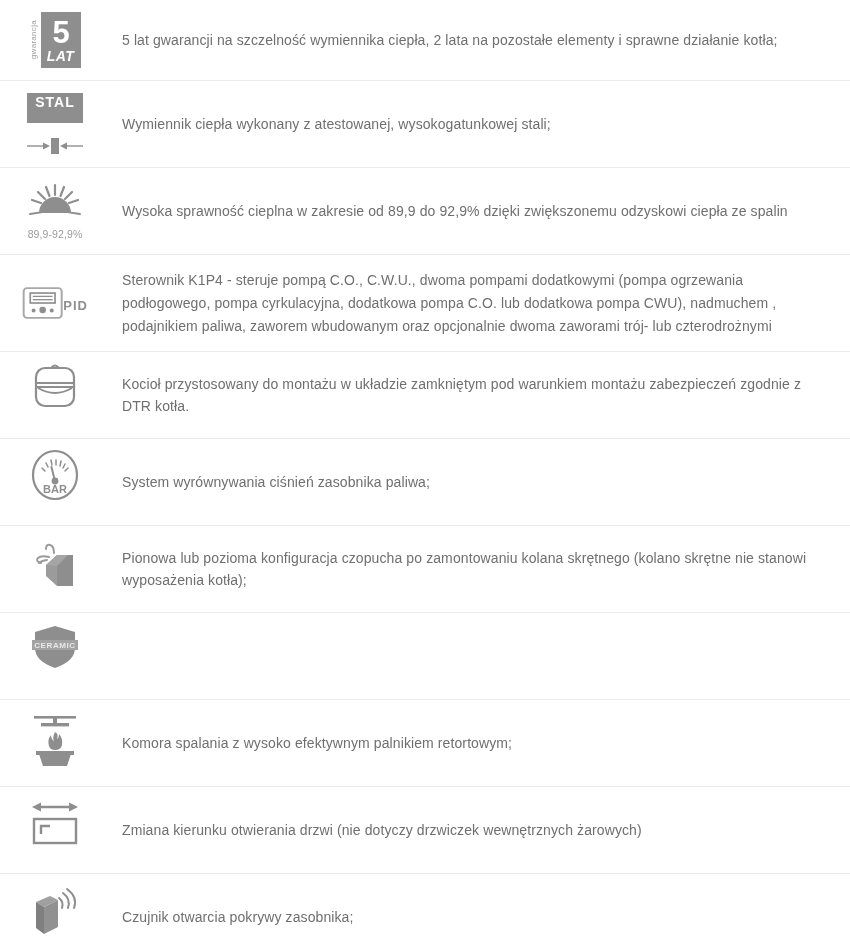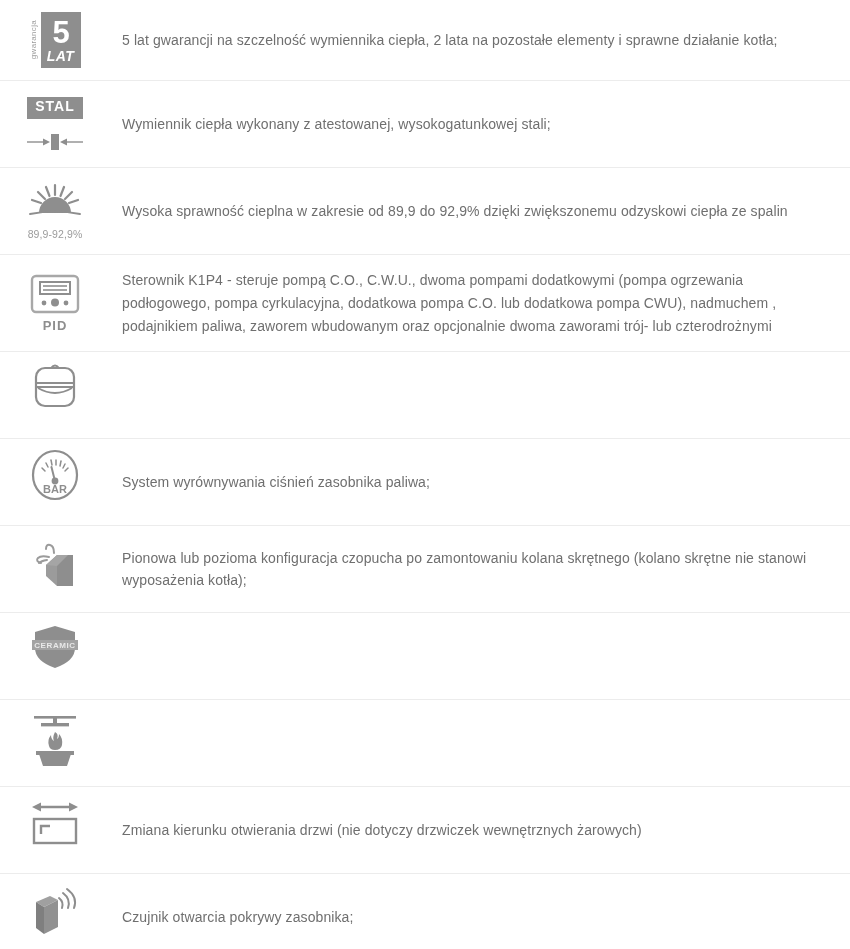--- a/index.html
+++ b/index.html
@@ -108,21 +108,21 @@
     flex-direction: column;
     align-items: center;
     justify-content: center;
   }
   .steel-badge {
     background: #8e8e8e;
     color: #ffffff;
     font-size: 14px;
     font-weight: 700;
     letter-spacing: 1px;
-    padding: 2px 8px 5px 8px;
+    padding: 2px 8px 12px 8px;
     line-height: 1.1;
     margin-bottom: 14px;
   }
   .steel-arrows {
     position: relative;
     width: 58px;
     height: 18px;
   }
 
   
@@ -136,21 +136,21 @@
     font-size: 10.5px;
     color: #9c9c9c;
     margin-top: 11px;
     letter-spacing: 0.1px;
     text-align: right;
   }
 
   
   .ic-pid {
     display: flex;
-    flex-direction: column;
+    flex-direction: row;
     align-items: center;
     justify-content: center;
   }
   .pid-label {
     font-size: 13px;
     font-weight: 700;
     color: #8e8e8e;
     letter-spacing: 1px;
     margin-top: 4px;
   }
@@ -245,20 +245,23 @@
     <div class="icon-cell">
       <div class="icon">
         <svg width="52" height="50" viewBox="0 0 52 50">
           <path d="M22 6 q4 -5 8 0" fill="none" stroke="#8e8e8e" stroke-width="2"></path>
           <rect x="7" y="6" width="38" height="38" rx="9" ry="9" fill="none" stroke="#8e8e8e" stroke-width="2.2"></rect>
           <line x1="7.5" y1="21" x2="44.5" y2="21" stroke="#8e8e8e" stroke-width="2.2"></line>
           <line x1="7.5" y1="25" x2="44.5" y2="25" stroke="#8e8e8e" stroke-width="2.2"></line>
           <path d="M9 26 q17 10 34 0" fill="none" stroke="#8e8e8e" stroke-width="1.8"></path>
         </svg>
       </div>
+    </div>
+    <div class="text-cell">
+      <span class="feature-text">Kocioł przystosowany do montażu w układzie zamkniętym pod warunkiem montażu zabezpieczeń zgodnie z DTR kotła.</span>
     </div>
   </div>
 
   <div class="feature-row">
     <div class="icon-cell">
       <div class="icon">
         <svg width="50" height="52" viewBox="0 0 50 52">
           <ellipse cx="25" cy="26" rx="22" ry="24" fill="none" stroke="#8e8e8e" stroke-width="2.2"></ellipse>
           <g stroke="#8e8e8e" stroke-width="1.5" stroke-linecap="round">
             <line x1="12" y1="19" x2="15" y2="22"></line>
@@ -318,20 +321,23 @@
         <svg width="56" height="58" viewBox="0 0 56 58">
           <rect x="7" y="6" width="42" height="2.6" fill="#8e8e8e"></rect>
           <rect x="26" y="8" width="4" height="5" fill="#8e8e8e"></rect>
           <rect x="14" y="13" width="28" height="3.4" fill="#8e8e8e"></rect>
           <path d="M28 22 q-3 6 -1 9 q-3 -2 -3 -6 q-4 5 -2 11 q1 4 6 4 q6 0 7 -5 q1 -7 -3 -11 q0 4 -2 5 q2 -5 -2 -7 Z" fill="#8e8e8e"></path>
           <polygon points="12,44 44,44 40,56 16,56" fill="#8e8e8e"></polygon>
           <rect x="9" y="41" width="38" height="4" fill="#8e8e8e"></rect>
         </svg>
       </div>
     </div>
+    <div class="text-cell">
+      <span class="feature-text">Komora spalania z wysoko efektywnym palnikiem retortowym;</span>
+    </div>
   </div>
 
   <div class="feature-row">
     <div class="icon-cell">
       <div class="icon">
         <svg width="54" height="50" viewBox="0 0 54 50">
           <line x1="10" y1="10" x2="44" y2="10" stroke="#8e8e8e" stroke-width="2.4"></line>
           <polygon points="4,10 13,5.5 13,14.5" fill="#8e8e8e"></polygon>
           <polygon points="50,10 41,5.5 41,14.5" fill="#8e8e8e"></polygon>
           <rect x="6" y="22" width="42" height="24" fill="none" stroke="#8e8e8e" stroke-width="2.4"></rect>

